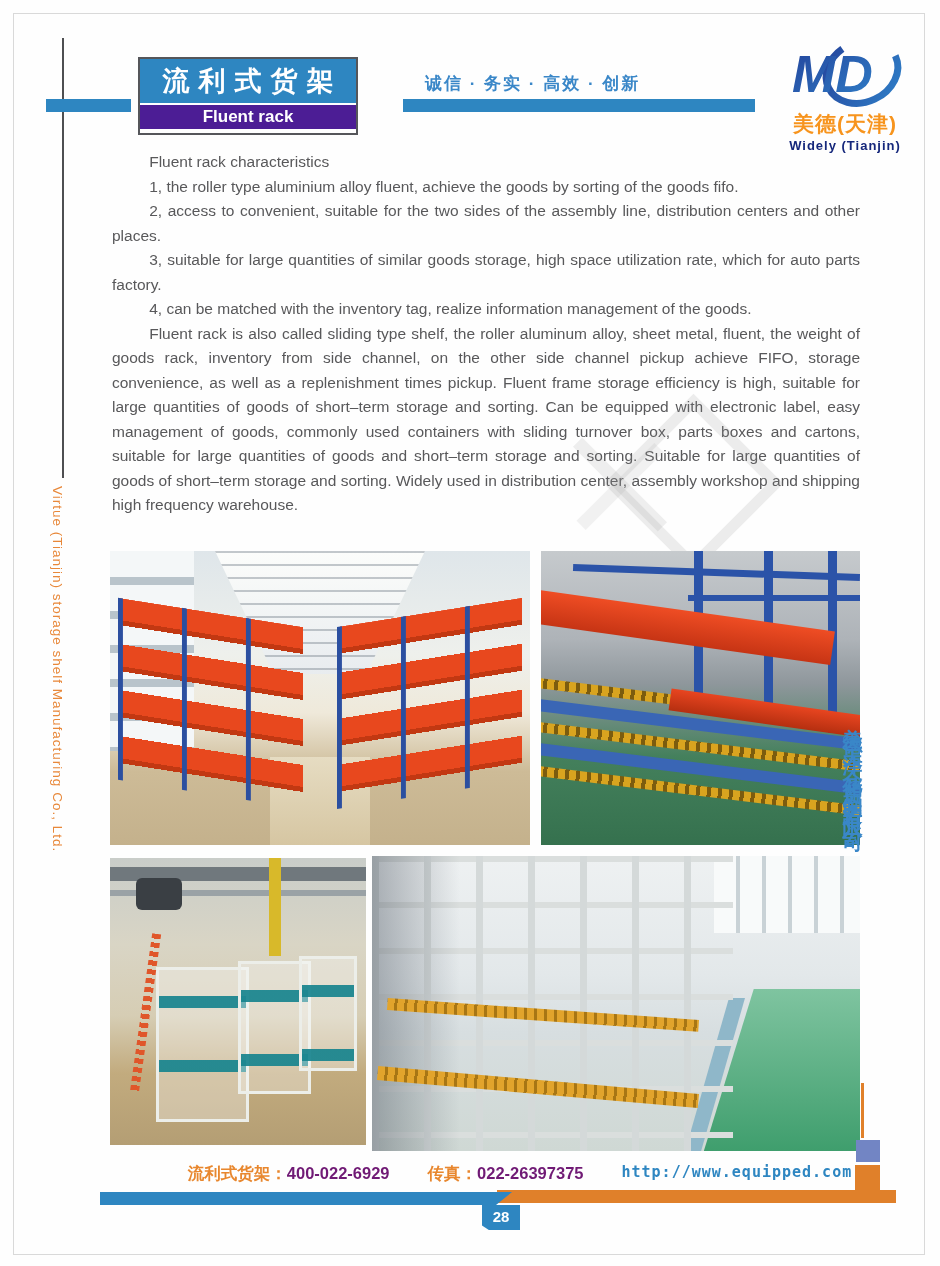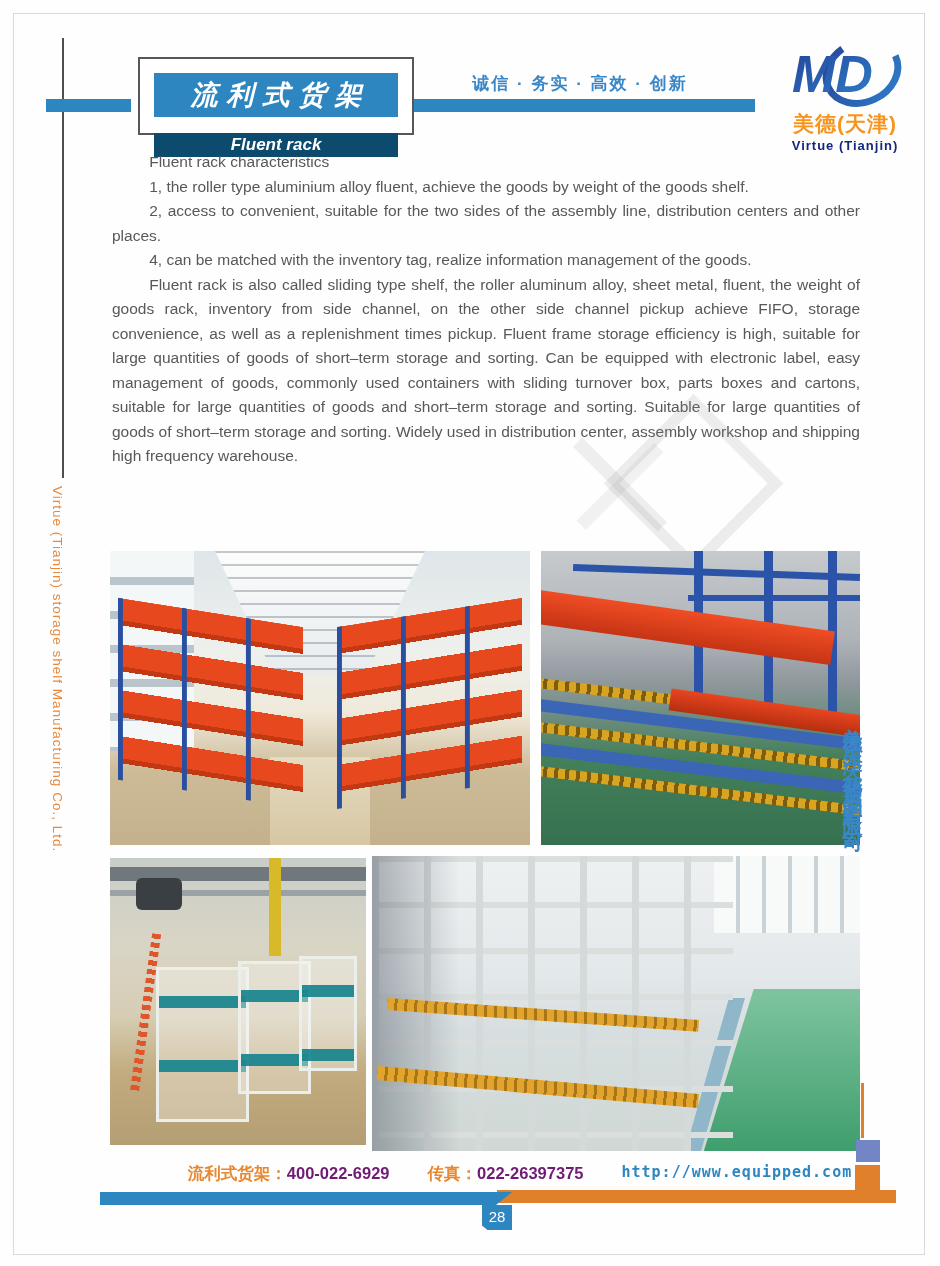--- a/index.html
+++ b/index.html
@@ -7,24 +7,24 @@
   .page{position:relative;width:940px;height:1266px;background:#fefefe;overflow:hidden;}
   .abs{position:absolute;}
 
   
   .frame{position:absolute;left:13px;top:13px;width:910px;height:1240px;border:1px solid #d9d9d9;}
 
   
   .vline-top{left:62px;top:38px;width:2px;height:440px;background:#4e4f51;}
   .blue-seg-left{left:46px;top:99px;width:85px;height:13px;background:#2e86c1;}
   .blue-seg-right{left:403px;top:99px;width:352px;height:13px;background:#2e86c1;}
-  .title-box{left:138px;top:57px;width:276px;height:78px;border:2px solid #55565a;background:#fff;box-sizing:border-box;padding:14px;font-style:italic;}
+  .title-box{left:138px;top:57px;width:220px;height:78px;border:2px solid #55565a;background:#fff;box-sizing:border-box;padding:0;}
   .title-cn{height:44px;background:#2e86c1;color:#fff;font-size:27px;font-weight:bold;letter-spacing:9px;text-indent:9px;text-align:center;line-height:44px;}
-  .title-en{margin-top:16px;height:24px;background:#0c4a6e;color:#fff;font-size:17px;font-weight:bold;text-align:center;line-height:24px;}
-  .slogan{left:425px;top:72px;width:310px;text-align:center;color:#3a87c8;font-weight:bold;font-size:17px;letter-spacing:2px;}
+  .title-en{margin-top:2px;height:24px;background:#4c1d95;color:#fff;font-size:17px;font-weight:bold;text-align:center;line-height:24px;}
+  .slogan{left:425px;top:72px;width:310px;color:#3a87c8;font-weight:bold;font-size:17px;letter-spacing:2px;}
 
   
   .logo{left:765px;top:36px;width:160px;text-align:center;}
   .logo-cn{color:#f7941d;font-size:21px;font-weight:bold;letter-spacing:1px;margin-top:-4px;text-align:center;}
   .logo-en{color:#15277b;font-size:13px;font-weight:bold;letter-spacing:1px;}
 
   
   .body-text{left:112px;top:150px;width:748px;color:#58585a;font-size:15.5px;line-height:24.5px;text-align:justify;}
   .body-text p{margin:0;text-indent:2.4em;}
 
@@ -107,21 +107,21 @@
   .blue-square{left:856px;top:1140px;width:24px;height:22px;background:#7285c4;}
   .orange-block{left:855px;top:1165px;width:25px;height:30px;background:#e0802a;}
 
   
   .footer-line{left:180px;top:1163px;width:680px;display:flex;justify-content:center;gap:38px;font-size:16.5px;font-weight:bold;white-space:nowrap;}
   .f-label{color:#e8872e;}
   .f-value{color:#701a75;}
   .f-url{color:#2e86c1;font-family:"DejaVu Sans Mono",monospace;font-size:15px;letter-spacing:1px;font-weight:bold;}
   .orange-bar{left:497px;top:1190px;width:399px;height:13px;background:#e0802a;}
   .blue-bar{left:100px;top:1192px;width:412px;height:13px;background:#2e86c1;clip-path:polygon(0 0,100% 0,calc(100% - 16px) 100%,0 100%);}
-  .page-tab{left:482px;top:1205px;width:30px;height:25px;background:#2e86c1;color:#fff;font-weight:normal;font-size:15px;text-align:center;line-height:24px;clip-path:polygon(0 0,100% 0,100% 100%,18% 100%,0 82%);}
+  .page-tab{left:482px;top:1205px;width:38px;height:25px;background:#2e86c1;color:#fff;font-weight:bold;font-size:15px;text-align:center;line-height:24px;clip-path:polygon(0 0,100% 0,100% 100%,18% 100%,0 82%);}
 </style>
 </head>
 <body>
 
 <div class="page">
 
   <div class="frame abs"></div>
 
   <div class="vline-top abs"></div>
   <div class="blue-seg-left abs"></div>
@@ -139,27 +139,28 @@
       <defs>
         <linearGradient id="mdg" x1="0" y1="0" x2="1" y2="1">
           <stop offset="0" stop-color="#24449c"></stop>
           <stop offset="1" stop-color="#2f7ec7"></stop>
         </linearGradient>
       </defs>
       <ellipse cx="92" cy="36" rx="37" ry="30" fill="none" stroke="url(#mdg)" stroke-width="7" stroke-dasharray="150 60" transform="rotate(-25 92 36)"></ellipse>
       <text x="22" y="56" font-size="52" font-style="italic" font-weight="bold" fill="url(#mdg)" font-family="Liberation Sans, sans-serif">MD</text>
     </svg>
     <div class="logo-cn">美德(天津)</div>
-    <div class="logo-en">Virtue (Tianjin)</div>
+    <div class="logo-en">Widely (Tianjin)</div>
   </div>
 
   <div class="body-text abs">
     <p>Fluent rack characteristics</p>
-    <p>1, the roller type aluminium alloy fluent, achieve the goods by weight of the goods shelf.</p>
+    <p>1, the roller type aluminium alloy fluent, achieve the goods by sorting of the goods fifo.</p>
     <p>2, access to convenient, suitable for the two sides of the assembly line, distribution centers and other places.</p>
+    <p>3, suitable for large quantities of similar goods storage, high space utilization rate, which for auto parts factory.</p>
     <p>4, can be matched with the inventory tag, realize information management of the goods.</p>
     <p>Fluent rack is also called sliding type shelf, the roller aluminum alloy, sheet metal, fluent, the weight of goods rack, inventory from side channel, on the other side channel pickup achieve FIFO, storage convenience, as well as a replenishment times pickup. Fluent frame storage efficiency is high, suitable for large quantities of goods of short–term storage and sorting. Can be equipped with electronic label, easy management of goods, commonly used containers with sliding turnover box, parts boxes and cartons, suitable for large quantities of goods and short–term storage and sorting. Suitable for large quantities of goods of short–term storage and sorting. Widely used in distribution center, assembly workshop and shipping high frequency warehouse.</p>
   </div>
 
   <div class="wm-diamond abs"></div>
   <div class="wm-stroke1 abs"></div>
   <div class="wm-stroke2 abs"></div>
 
   <div class="photo photo1 abs" aria-label="Warehouse aisle with rows of blue-frame orange-shelf fluent racks under skylight roof">
     <div class="p1-bg"></div>

